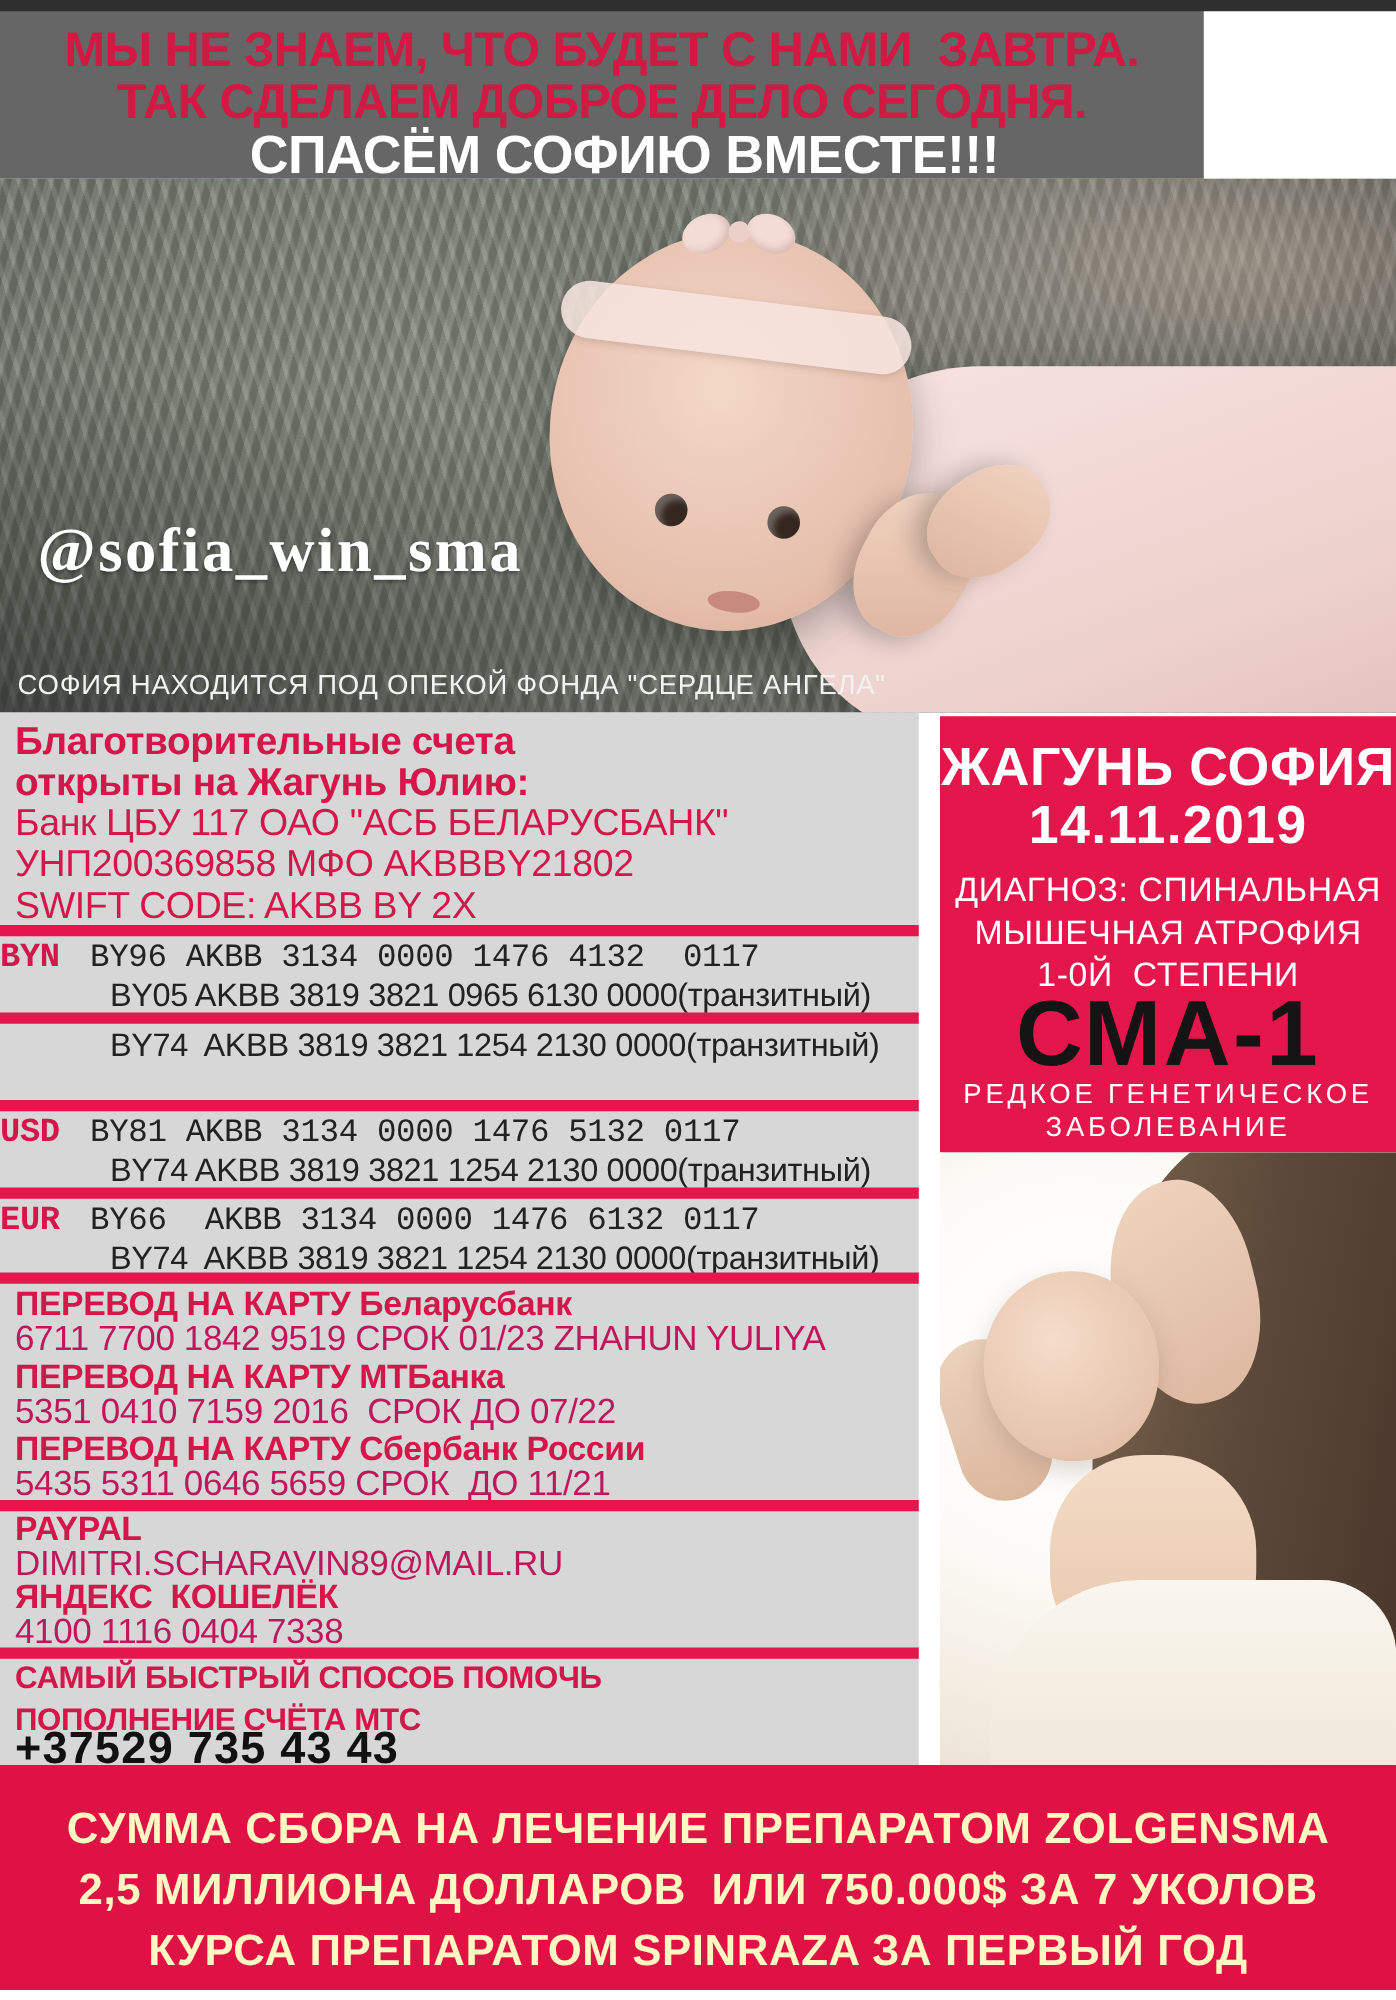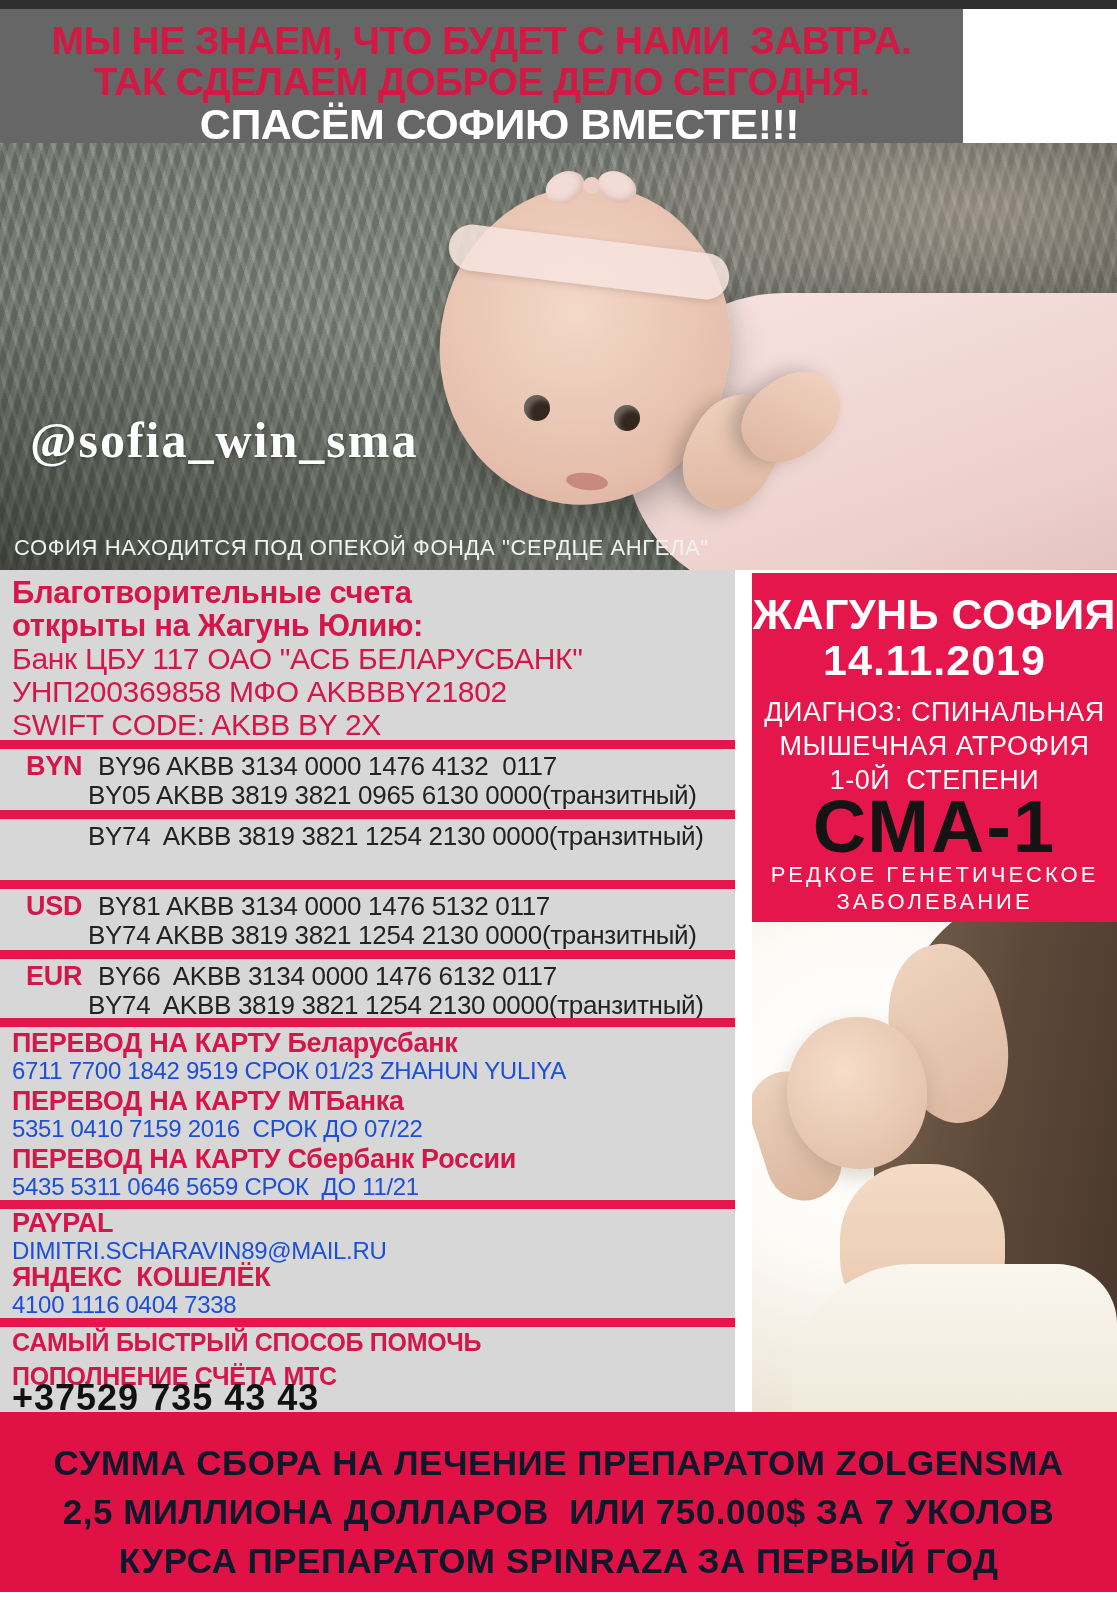--- a/index.html
+++ b/index.html
@@ -58,26 +58,26 @@
   .caption { position:absolute; left:14px; top:392px; color:#f2f2f2; font-size:22px;
     letter-spacing:0.6px; }
 
   
   .panel { position:absolute; left:0; top:570px; width:735px; height:842px; background:#d7d7d7; }
   .bar { position:absolute; left:0; width:735px; height:9px; background:#e5164b; }
   .intro { position:absolute; left:12px; top:6px; color:#d4164a; }
   .intro .b { font-size:31px; font-weight:bold; line-height:33px; letter-spacing:-0.3px; }
   .intro .r { font-size:30px; font-weight:400; line-height:33px; letter-spacing:-0.3px; }
   .cur { position:absolute; left:0; width:735px; color:#222222; }
-  .cur .r1 { padding-left:26px; font-size:26px; line-height:29px; letter-spacing:-0.3px; }
+  .cur .r1 { padding-left:0; font-size:26px; line-height:29px; letter-spacing:-0.3px;font-family:Liberation Mono, monospace; }
   .cur .r2 { padding-left:88px; font-size:26px; line-height:29px; letter-spacing:-0.3px; }
   .ccode { display:inline-block; min-width:72px; color:#d4164a; font-weight:bold; font-size:27px; }
   .card { position:absolute; left:12px; width:720px; }
   .tt { color:#d4164a; font-weight:bold; font-size:27px; line-height:27px; letter-spacing:-0.3px; }
-  .vv { color:#1d4ed8; font-size:24px; line-height:27px; letter-spacing:-0.3px; }
+  .vv { color:#be185d; font-size:28px; line-height:27px; letter-spacing:-0.3px; }
   .mtsl { position:absolute; left:12px; color:#d4164a; font-weight:bold; font-size:25px;
           line-height:33px; letter-spacing:-0.3px; }
   .phone { position:absolute; left:12px; color:#111111; font-weight:bold; font-size:36px;
            letter-spacing:1px; line-height:32px; }
 
   
   .infobox { position:absolute; left:752px; top:573px; width:365px; height:349px;
     background:#e5164b; color:#ffffff; text-align:center; overflow:hidden; }
   .p-name { margin-top:18px; font-size:43px; font-weight:bold; line-height:46px; letter-spacing:0.5px; }
   .p-date { font-size:43px; font-weight:bold; line-height:46px; letter-spacing:1px; }
@@ -101,21 +101,21 @@
   .m-baby-head { position:absolute; left:35px; top:95px; width:140px; height:152px;
     background:radial-gradient(circle at 40% 35%, #f5ddca, #e3c0a8 80%);
     border-radius:50% 50% 48% 52%; box-shadow:0 8px 20px rgba(120,100,80,0.25); }
   .m-baby-body { position:absolute; left:88px; top:242px; width:165px; height:170px;
     background:linear-gradient(#f3dbc6,#e8c7ac); border-radius:45%; }
   .m-shirt { position:absolute; left:40px; top:342px; width:325px; height:150px;
     background:linear-gradient(#faf6ee,#f0e9db); border-radius:120px 60px 0 0; }
 
   
   .footer { position:absolute; left:0; top:1412px; width:1117px; height:180px;
-    background:#e01245; color:#0f172a; text-align:center; }
+    background:#e01245; color:#fef9c3; text-align:center; }
   .f-line { font-weight:bold; font-size:35px; line-height:49px; letter-spacing:0.5px; }
   .f-line.first { padding-top:26px; }
 </style>
 </head>
 <body>
 
 <div class="poster">
 
   <header class="header">
     <div class="topstrip"></div>

